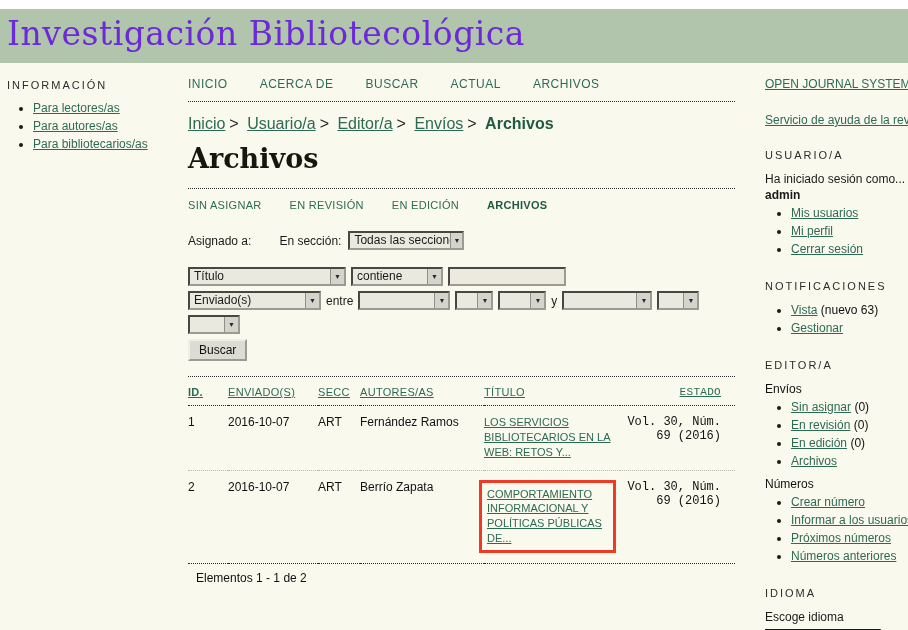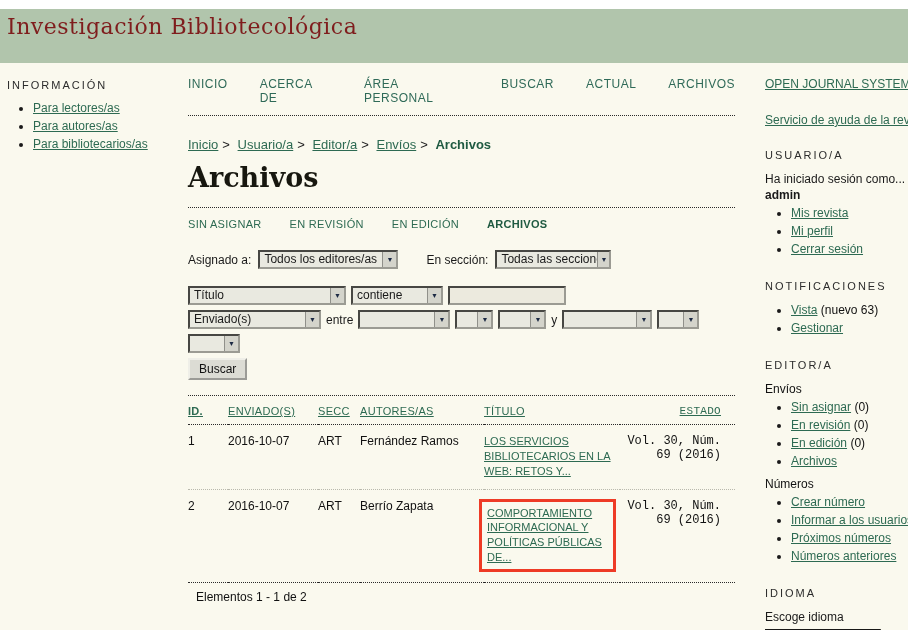--- a/index.html
+++ b/index.html
@@ -2,36 +2,36 @@
 <html><head>
 <meta charset="utf-8">
 <style>
   * { margin:0; padding:0; box-sizing:border-box; }
   html,body { width:908px; height:630px; overflow:hidden; }
   body { background:#faf9ee; font-family:"Liberation Sans", sans-serif; font-size:12px; color:#1a1a1a; }
   a { color:#2d6a52; text-decoration:underline; cursor:pointer; }
 
   .top-strip { height:9px; background:#ffffff; }
   .masthead { height:54px; background:#b1c5ac; padding:5px 0 0 7px; }
-  .masthead h1 { font-family:"DejaVu Serif", serif; font-size:22px; font-weight:400; color:#7f1d1d; letter-spacing:0.5px; }
+  .masthead h1 { font-family:"DejaVu Serif", serif; font-size:33px; font-weight:400; color:#6d28d9; letter-spacing:0.5px; }
 
   .cols { position:relative; height:567px; }
 
   
   .left-sb { position:absolute; left:7px; top:16px; width:175px; }
   .sb-head { font-size:11px; letter-spacing:2px; color:#2c2c2c; margin-bottom:10px; }
   .left-sb ul, .rs ul { list-style:disc; padding-left:26px; margin:4px 0 2px; }
   .left-sb li, .rs li { margin-bottom:4px; }
 
   
   .main { position:absolute; left:188px; top:12px; width:547px; }
   .nav { display:flex; gap:32px; margin:2px 0 10px; }
   .nav a { font-size:12px; letter-spacing:0.5px; text-decoration:none; color:#2f6a58; }
   .dotrule { border:none; border-top:1px dotted #2a2a2a; height:0; }
-  .crumbs { margin:21px 0 10px; font-size:13px; }
+  .crumbs { margin:13px 0 10px; font-size:16px; }
   .crumbs .sep { color:#222; margin:0 4px; }
   .crumbs .cur { font-weight:bold; color:#1f5a41; }
   .page-title { font-family:"DejaVu Serif", serif; font-size:27px; font-weight:700; color:#17170f; margin:2px 0 14px; }
   .tabs { display:flex; gap:28px; margin:10px 0 20px; }
   .tabs a { font-size:11px; letter-spacing:0.3px; text-decoration:none; }
   .tabs a.active { font-weight:bold; color:#1f5a41; }
 
   
   .sel { display:inline-flex; align-items:stretch; height:19px; background:#e9e9e0; border:2px inset #9b9b93; vertical-align:middle; cursor:pointer; }
   .sel-text { font-size:12px; padding:0 4px; white-space:nowrap; overflow:hidden; line-height:15px; }
@@ -87,21 +87,20 @@
       <li><a>Para lectores/as</a></li>
       <li><a>Para autores/as</a></li>
       <li><a>Para bibliotecarios/as</a></li>
     </ul>
   </aside>
 
   <main class="main">
     <nav class="nav">
       <a>INICIO</a>
       <a>ACERCA DE</a>
-      <a>ÁREA PERSONAL</a>
       <a>BUSCAR</a>
       <a>ACTUAL</a>
       <a>ARCHIVOS</a>
     </nav>
     <hr class="dotrule">
 
     <div class="crumbs">
       <a>Inicio</a><span class="sep">&gt;</span>
       <a>Usuario/a</a><span class="sep">&gt;</span>
       <a>Editor/a</a><span class="sep">&gt;</span>
@@ -114,24 +113,20 @@
 
     <div class="tabs">
       <a>SIN ASIGNAR</a>
       <a>EN REVISIÓN</a>
       <a>EN EDICIÓN</a>
       <a class="active">ARCHIVOS</a>
     </div>
 
     <div class="filter-row">
       <span>Asignado a:</span>
-      <span class="sel" style="width:140px">
-        <span class="sel-text">Todos los editores/as</span>
-        <span class="sel-arrow">▼</span>
-      </span>
       <span class="gap"></span>
       <span>En sección:</span>
       <span class="sel" style="width:116px">
         <span class="sel-text">Todas las secciones</span>
         <span class="sel-arrow">▼</span>
       </span>
     </div>
 
     <div class="search-form">
       <div class="row">
@@ -237,21 +232,21 @@
 
   <aside class="rs">
     <a class="block-link">OPEN JOURNAL SYSTEMS</a>
     <a class="block-link">Servicio de ayuda de la revista</a>
 
     <div class="sect">
       <div class="rs-head">USUARIO/A</div>
       <div class="txtline">Ha iniciado sesión como...</div>
       <div class="username">admin</div>
       <ul>
-        <li><a>Mis revista</a></li>
+        <li><a>Mis usuarios</a></li>
         <li><a>Mi perfil</a></li>
         <li><a>Cerrar sesión</a></li>
       </ul>
     </div>
 
     <div class="sect">
       <div class="rs-head">NOTIFICACIONES</div>
       <ul>
         <li><a>Vista</a><span class="plain"> (nuevo 63)</span></li>
         <li><a>Gestionar</a></li>

